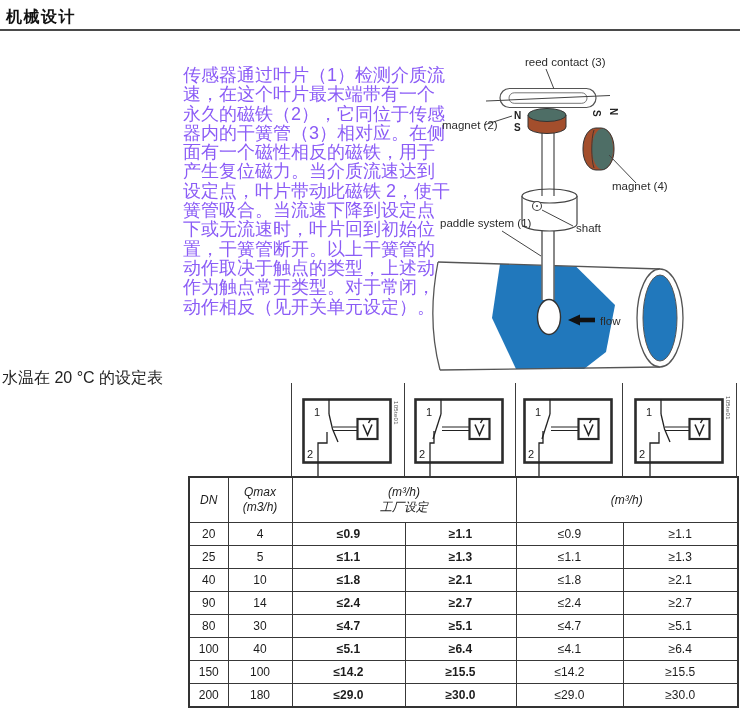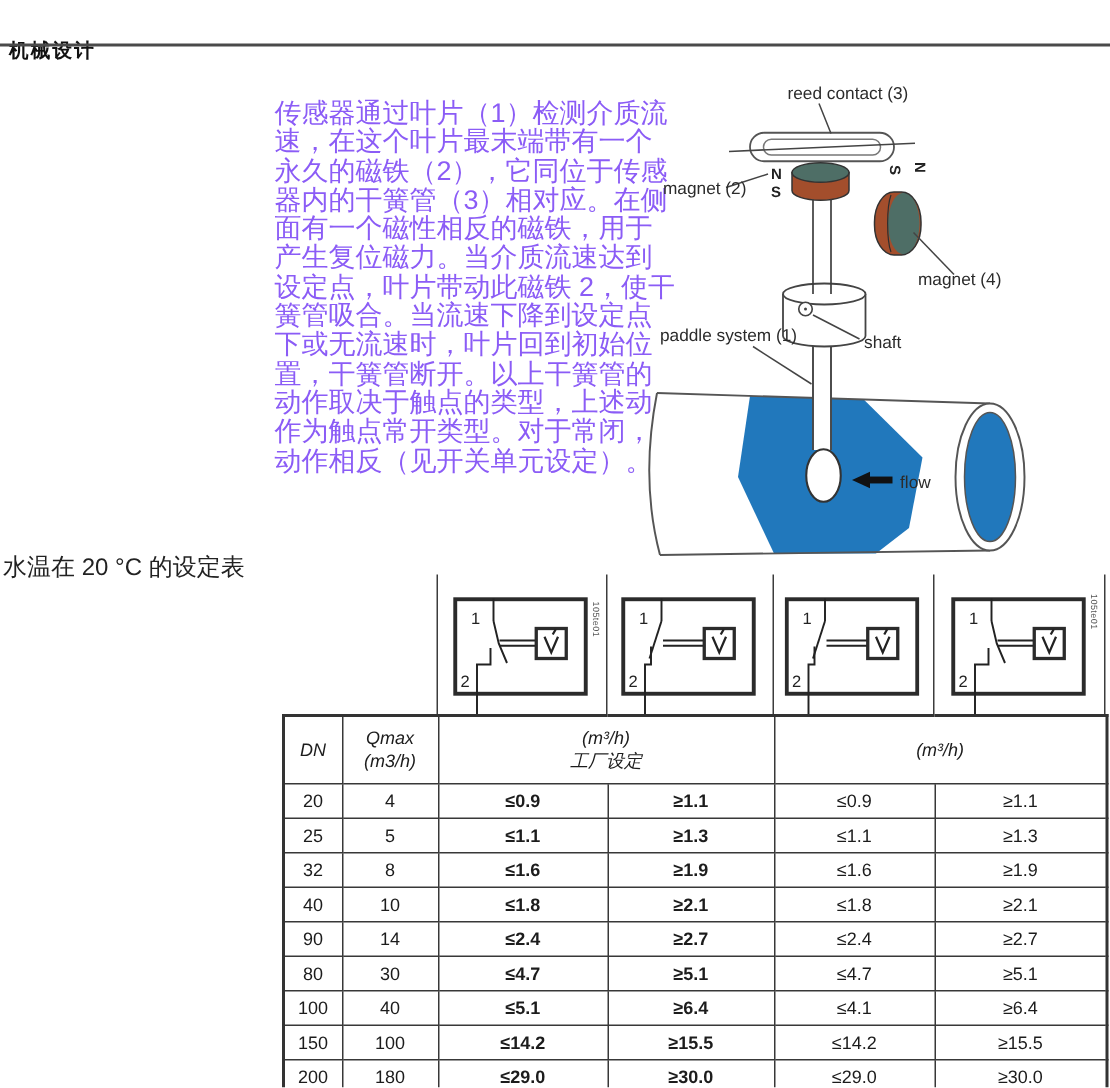--- a/index.html
+++ b/index.html
@@ -1,18 +1,18 @@
 <!DOCTYPE html>
 <html><head>
 <meta charset="utf-8">
 <style>
   html,body{margin:0;padding:0;background:#ffffff;}
   .page{position:relative;width:740px;height:725px;background:#fff;overflow:hidden;
         font-family:"Liberation Sans",sans-serif;color:#1a1a1a;}
-  .doc-title{position:absolute;left:6px;top:25px;font-size:13px;font-weight:bold;
+  .doc-title{position:absolute;left:6px;top:7px;font-size:16px;font-weight:bold;
              letter-spacing:1.5px;color:#111;}
   .head-rule{position:absolute;left:0;top:29px;width:740px;height:2px;background:#4a4a4a;}
   .intro{position:absolute;left:183px;top:66px;width:278px;font-size:18px;line-height:19.3px;
          color:#8b5cf6;white-space:pre-line;}
   .tbl-caption{position:absolute;left:2px;top:368px;font-size:16px;color:#222;}
   .vsep{position:absolute;top:383px;height:93px;width:1px;background:#3c3c3c;}
   .cbox{position:absolute;top:398px;}
   .ref-code{position:absolute;font-size:6px;color:#555;transform:rotate(90deg);
             transform-origin:0 0;white-space:nowrap;letter-spacing:.3px;}
   .sensor{position:absolute;left:430px;top:48px;}
@@ -202,28 +202,20 @@
       </tr>
       <tr>
         <td class="dn">25</td>
         <td>5</td>
         <td class="b">≤1.1</td>
         <td class="b">≥1.3</td>
         <td>≤1.1</td>
         <td>≥1.3</td>
       </tr>
       <tr>
-        <td class="dn">32</td>
-        <td>8</td>
-        <td class="b">≤1.6</td>
-        <td class="b">≥1.9</td>
-        <td>≤1.6</td>
-        <td>≥1.9</td>
-      </tr>
-      <tr>
         <td class="dn">40</td>
         <td>10</td>
         <td class="b">≤1.8</td>
         <td class="b">≥2.1</td>
         <td>≤1.8</td>
         <td>≥2.1</td>
       </tr>
       <tr>
         <td class="dn">90</td>
         <td>14</td>

